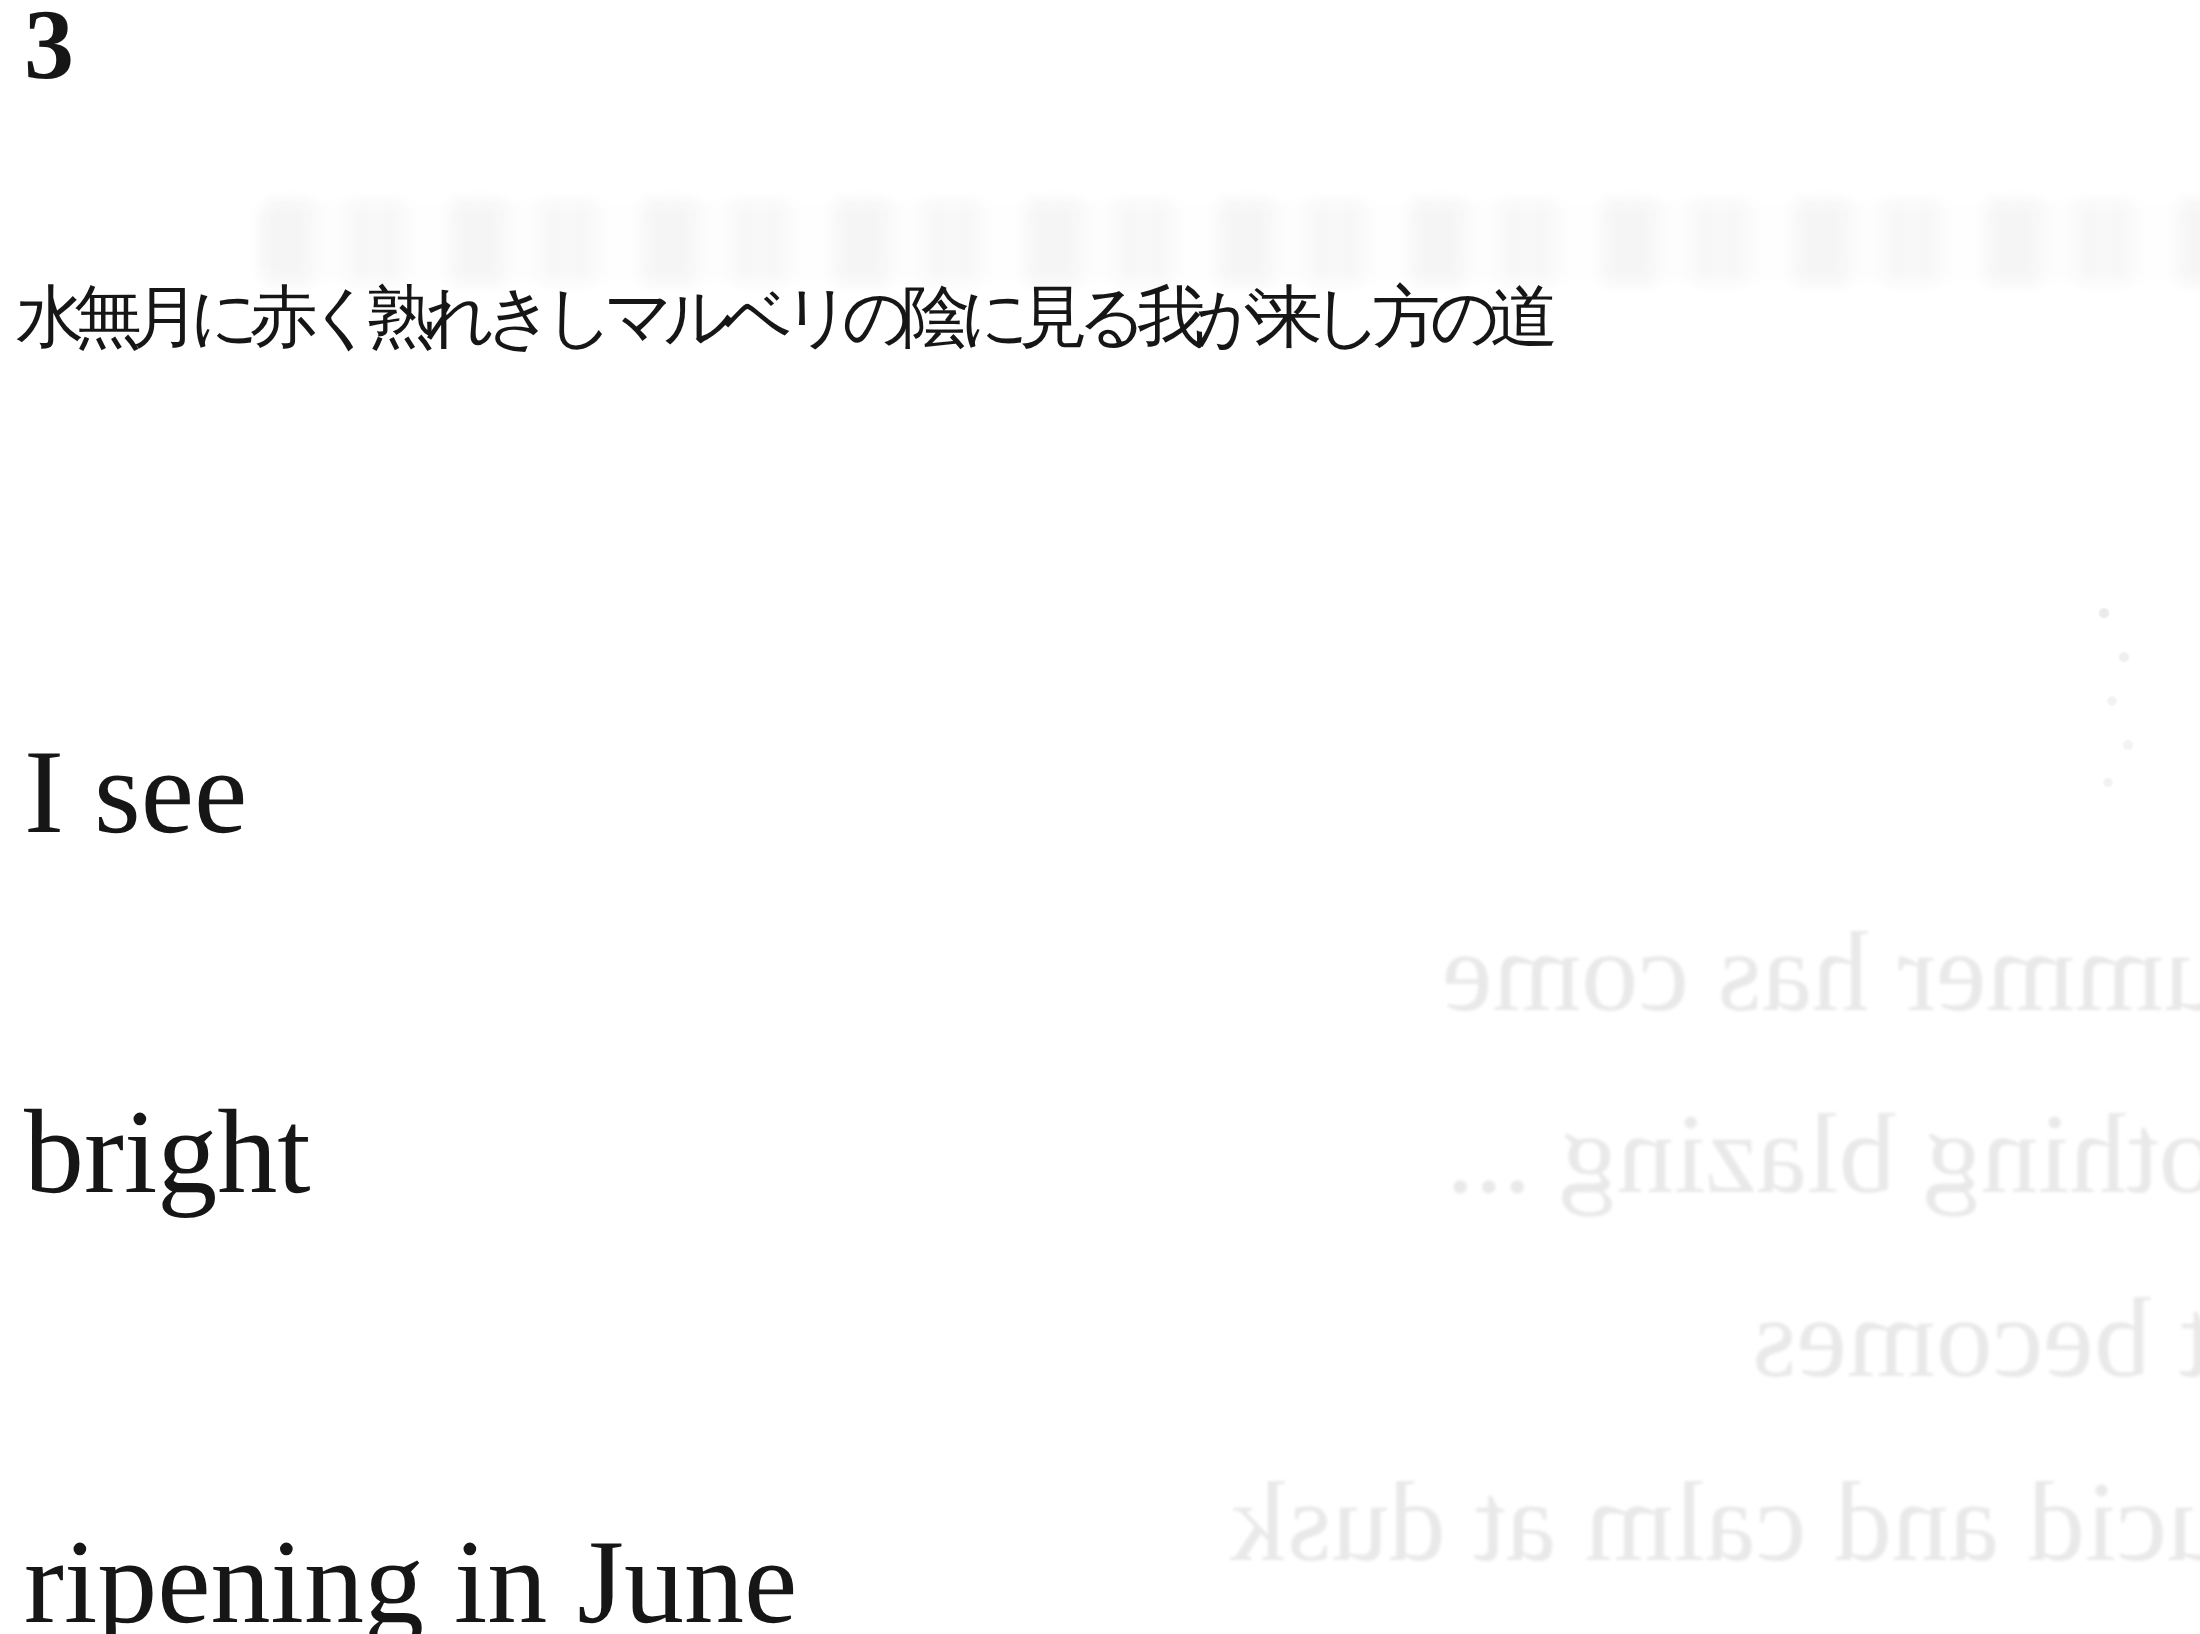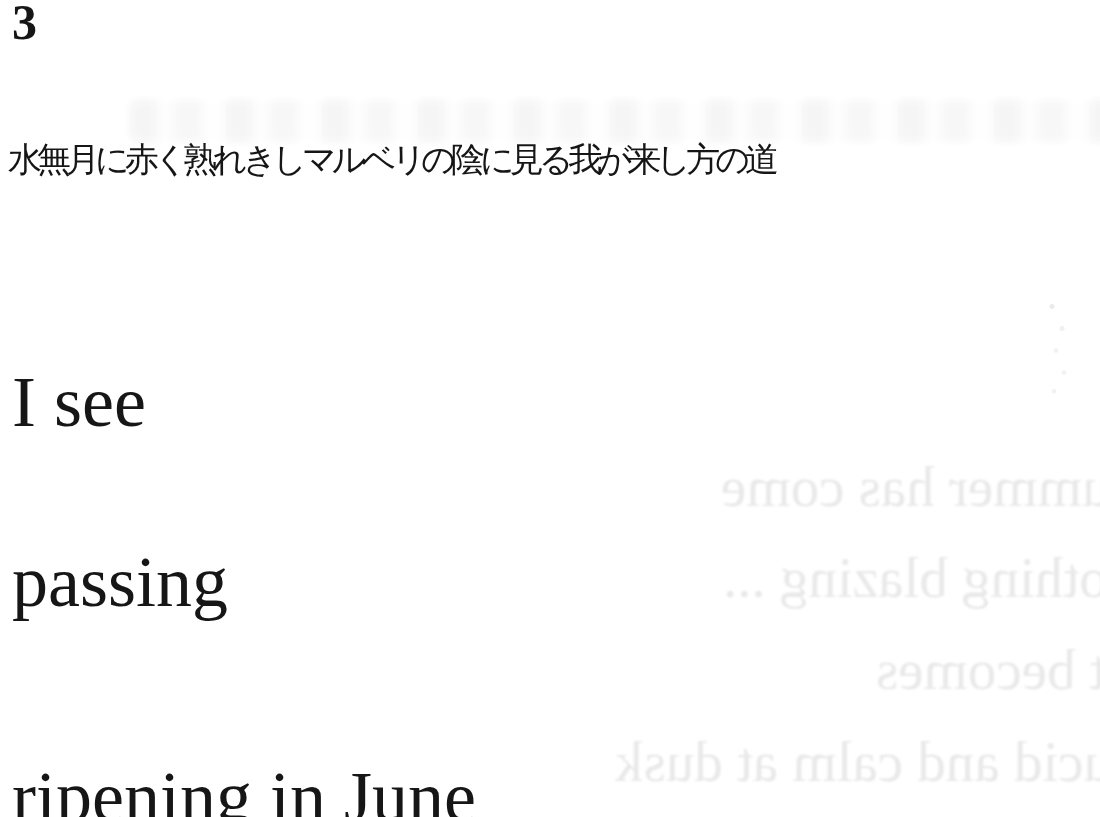--- a/index.html
+++ b/index.html
@@ -47,21 +47,21 @@
     top: 138px;
     left: 8px;
     font-size: 34px;
     line-height: 1.3;
     letter-spacing: -5px;
     white-space: nowrap;
   }
   .poem-line {
     position: absolute;
     left: 12px;
-    font-size: 72px;
+    font-size: 60px;
     line-height: 1;
     white-space: nowrap;
   }
   .line-0 { top: 366px; }
   .line-1 { top: 455px; }
   .line-2 { top: 546px; }
   .line-3 { top: 638px; }
   .line-4 { top: 761px; }
   
   .bleed-line {
@@ -99,21 +99,21 @@
 
   <div class="page-number">3</div>
 
   <div class="jp-bleed"></div>
 
   <div class="jp-line">水無月に赤く熟れきしマルベリの陰に見る我が来し方の道</div>
 
   <div class="poem-line line-0">I see</div>
 
 
-  <div class="poem-line line-2">passing</div>
+  <div class="poem-line line-2">bright</div>
 
 
   <div class="poem-line line-4">ripening in June</div>
 
   <div class="bleed-line bleed-0">ummer has come</div>
 
   <div class="bleed-line bleed-1">othing blazing ...</div>
 
   <div class="bleed-line bleed-2">t becomes</div>
 

